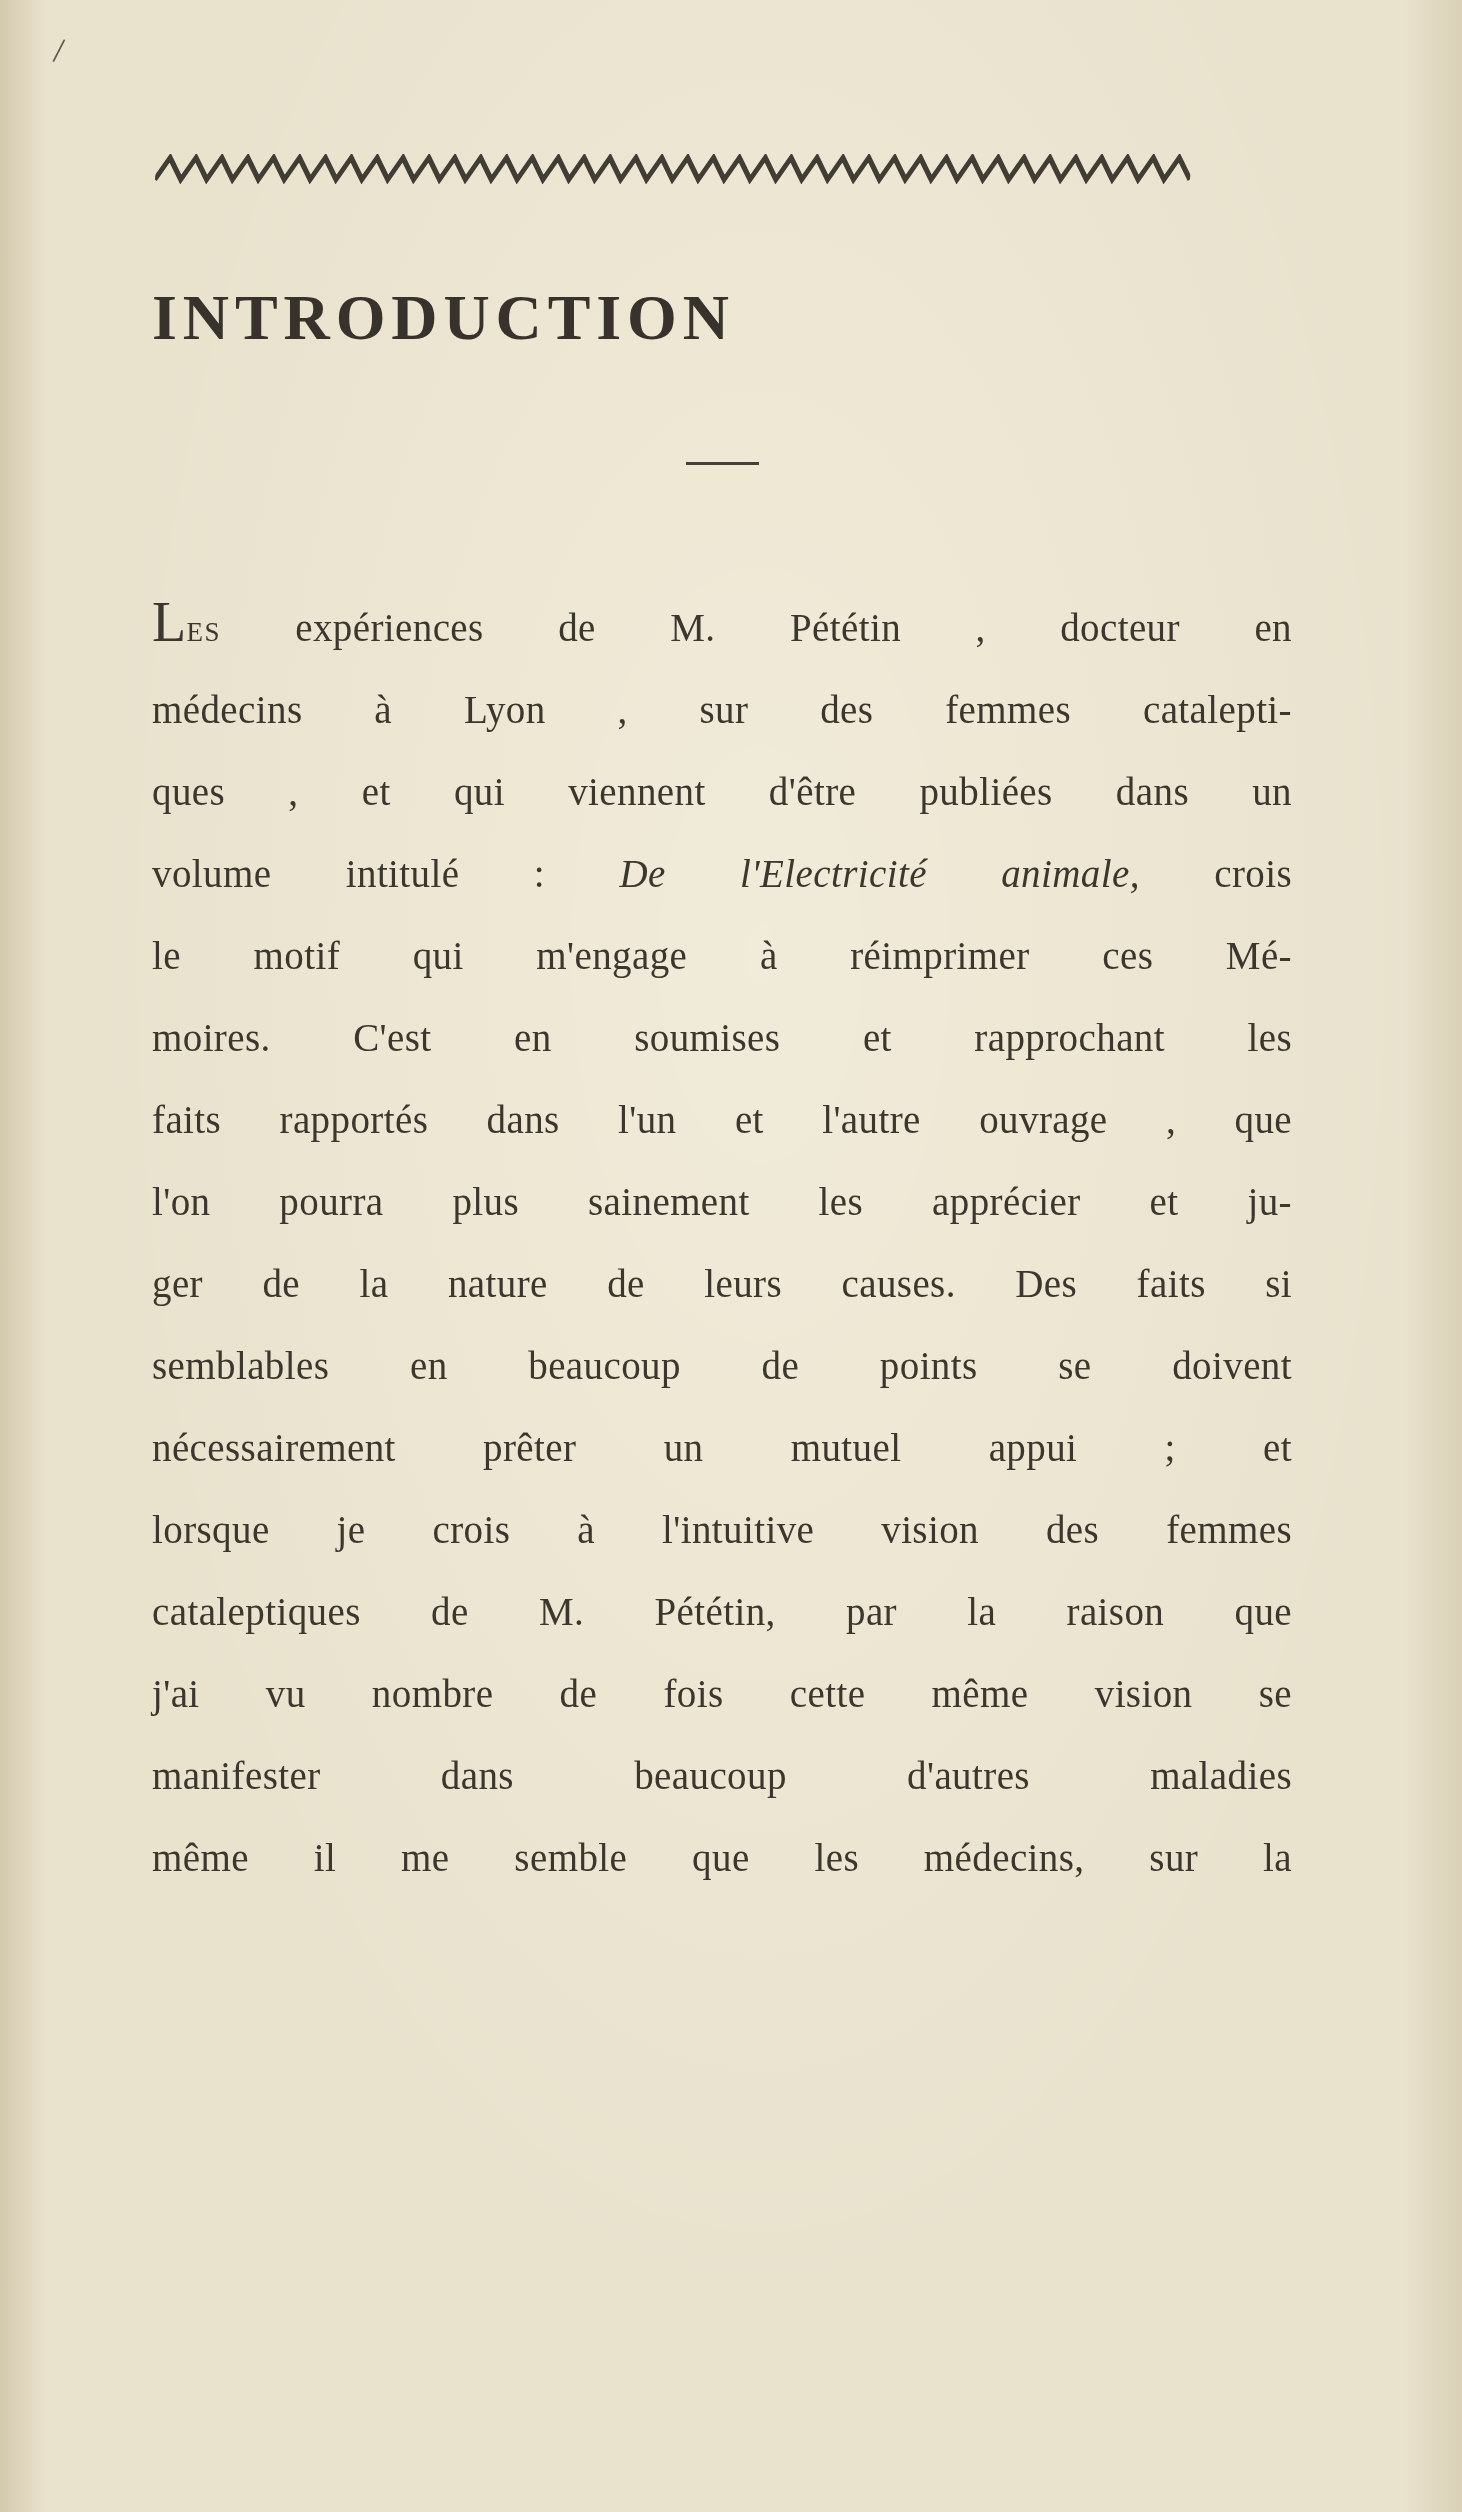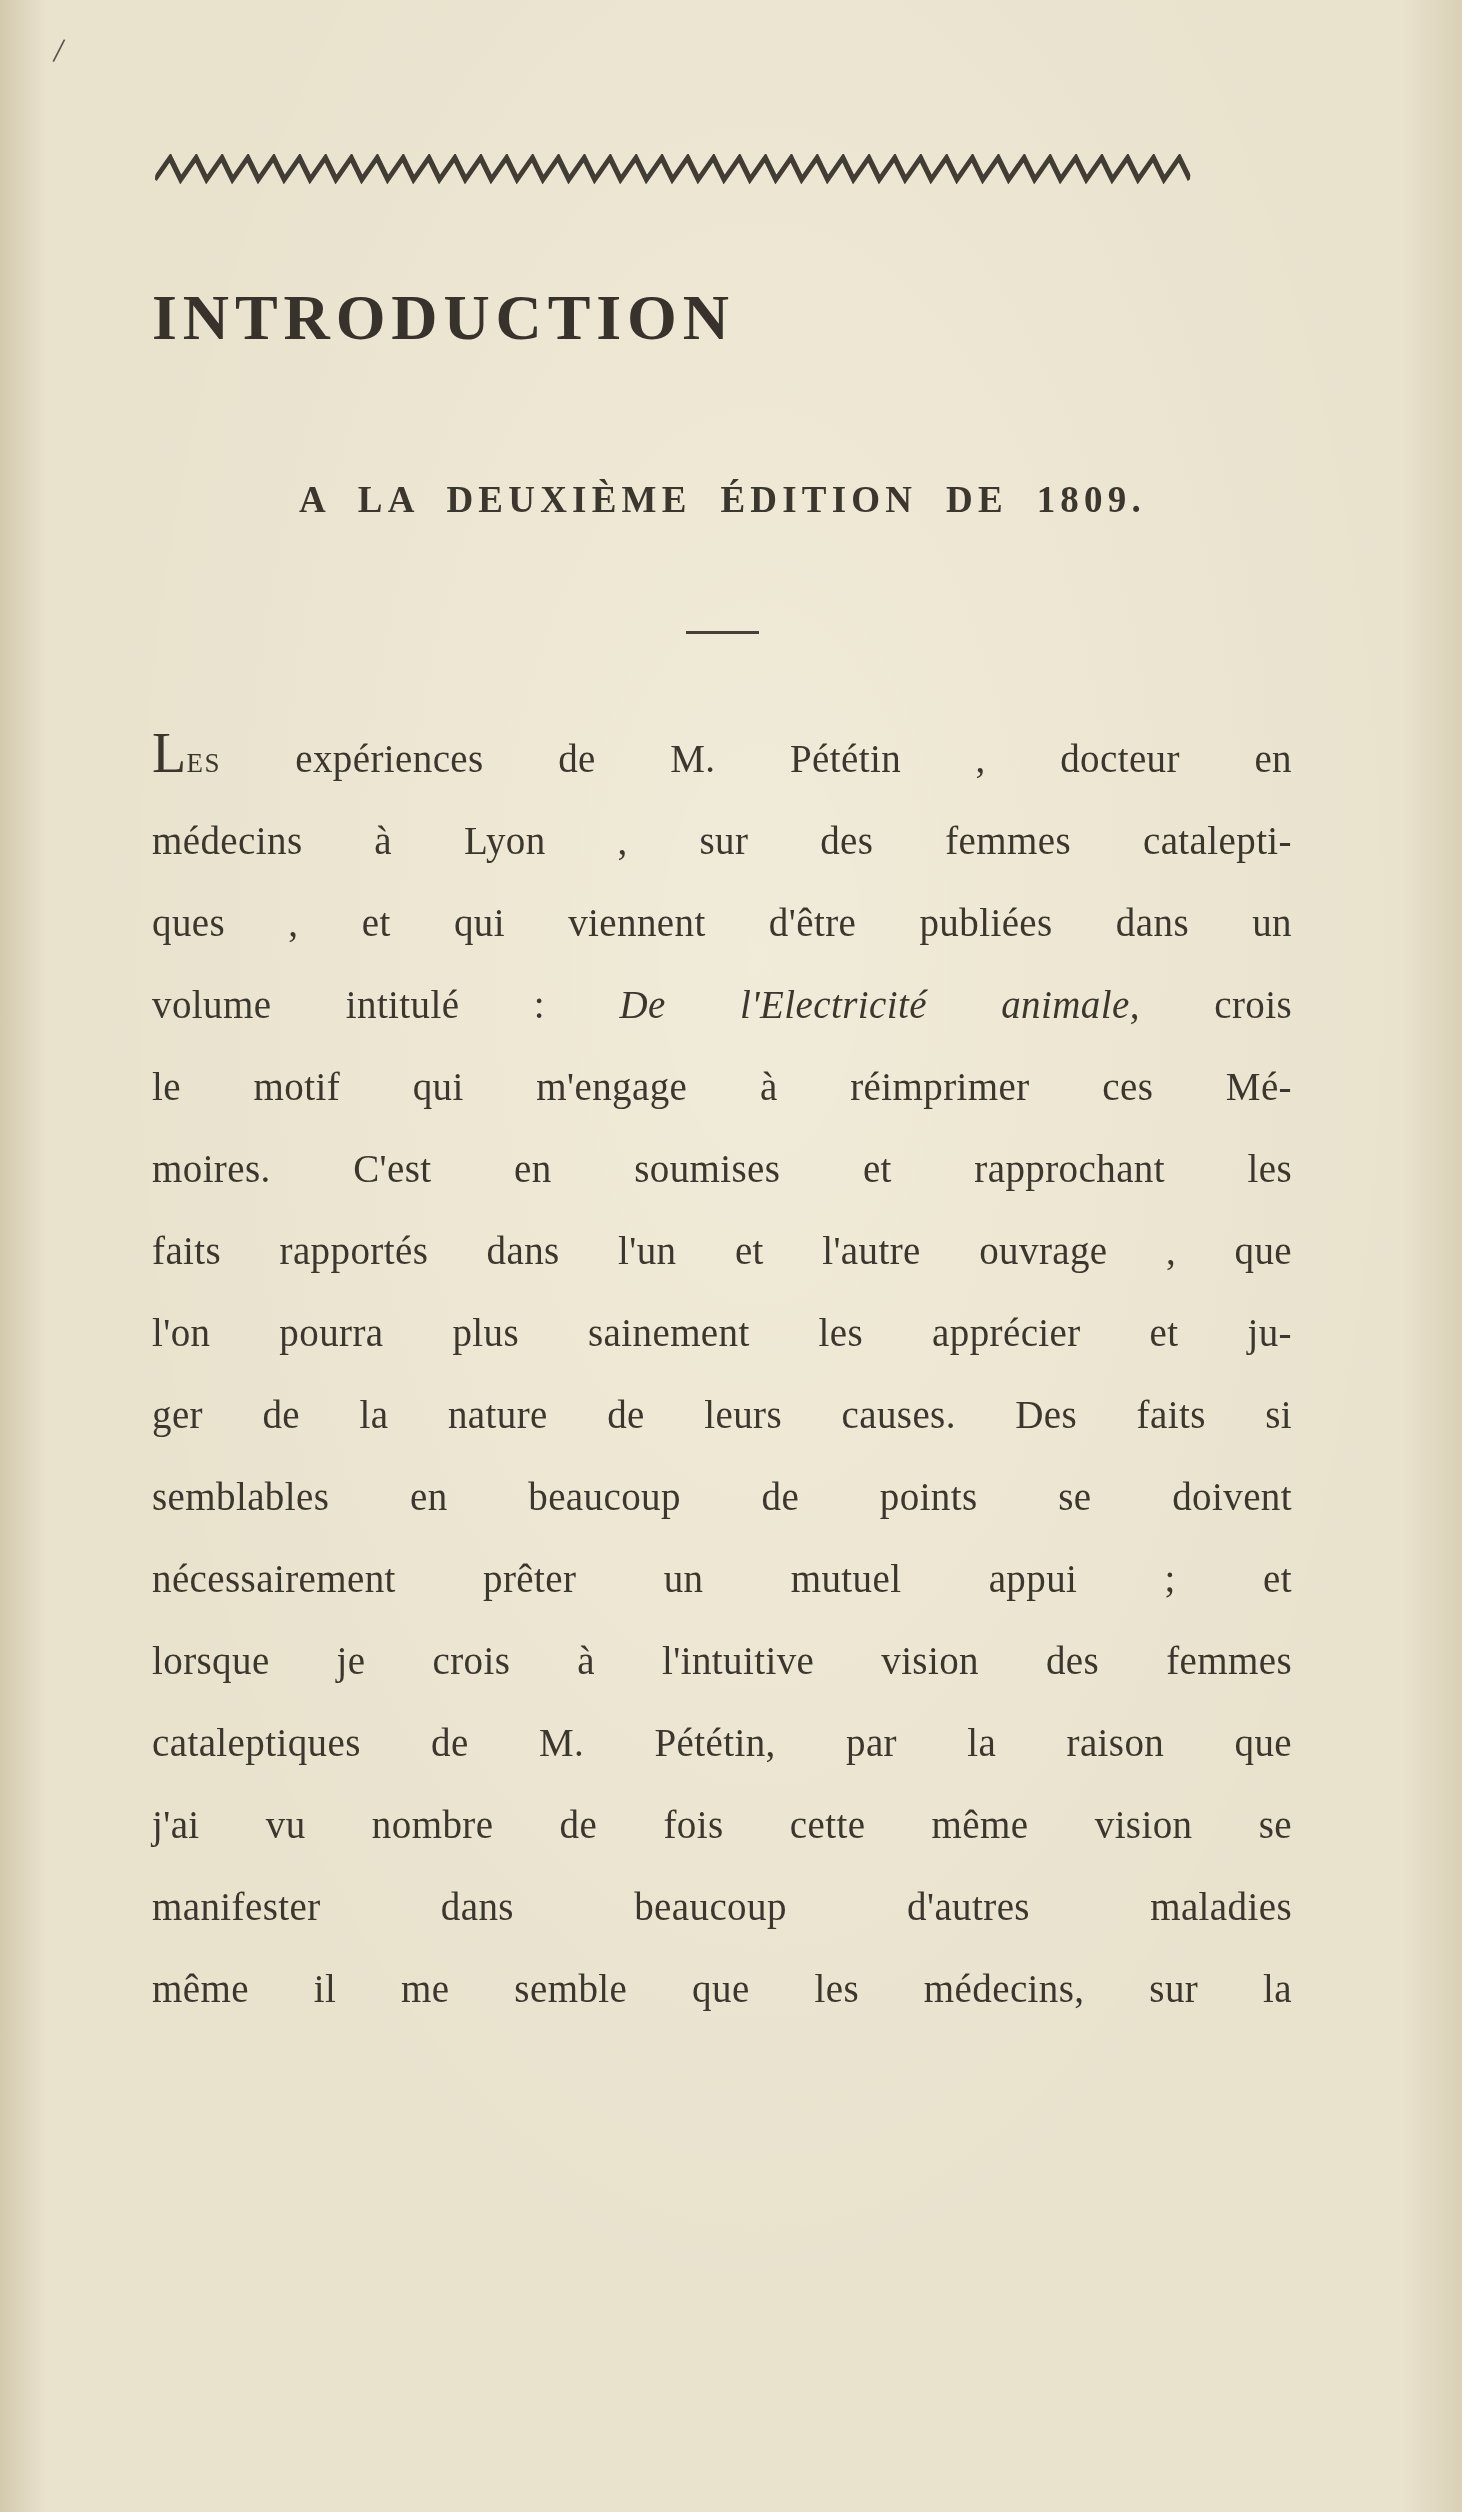--- a/index.html
+++ b/index.html
@@ -62,21 +62,21 @@
     text-align: center;
     color: #3b372f;
   }
   .divider {
     width: 73px;
     height: 3.3px;
     background: #45413a;
     margin: 108px auto 0 auto;
   }
   .body-text {
-    margin-top: 81px;
+    margin-top: 119px;
     width: 1140px;
     font-family: Liberation Serif, serif;
   }
   .body-text p.line {
     margin: 0;
     font-size: 39px;
     line-height: 77px;
     letter-spacing: 0.4px;
     text-align: justify;
     text-align-last: justify;
@@ -99,21 +99,20 @@
 <div class="page">
 
   <div class="stray-mark">/</div>
 
   <svg class="ornament" viewBox="0 0 1600 40" preserveAspectRatio="none" aria-hidden="true">
     <polyline points="0,34 20,5 40,34 60,5 80,34 100,5 120,34 140,5 160,34 180,5 200,34 220,5 240,34 260,5 280,34 300,5 320,34 340,5 360,34 380,5 400,34 420,5 440,34 460,5 480,34 500,5 520,34 540,5 560,34 580,5 600,34 620,5 640,34 660,5 680,34 700,5 720,34 740,5 760,34 780,5 800,34 820,5 840,34 860,5 880,34 900,5 920,34 940,5 960,34 980,5 1000,34 1020,5 1040,34 1060,5 1080,34 1100,5 1120,34 1140,5 1160,34 1180,5 1200,34 1220,5 1240,34 1260,5 1280,34 1300,5 1320,34 1340,5 1360,34 1380,5 1400,34 1420,5 1440,34 1460,5 1480,34 1500,5 1520,34 1540,5 1560,34 1580,5 1600,34"></polyline>
   </svg>
 
   <h1 class="title">INTRODUCTION</h1>
 
-  <h2 class="subtitle">A LA DEUXIÈME ÉDITION DE 1809.</h2>
 
   <div class="divider"></div>
 
   <div class="body-text">
   <p class="line"><span class="initcap">L</span><span class="sc">es</span><span class="pre"> expériences de M. Pététin , docteur en</span><span class="em"></span><span class="post"></span></p>
 
   <p class="line"><span class="initcap"></span><span class="sc"></span><span class="pre">médecins à Lyon , sur des femmes catalepti-</span><span class="em"></span><span class="post"></span></p>
 
   <p class="line"><span class="initcap"></span><span class="sc"></span><span class="pre">ques , et qui viennent d'être publiées dans un</span><span class="em"></span><span class="post"></span></p>
 

